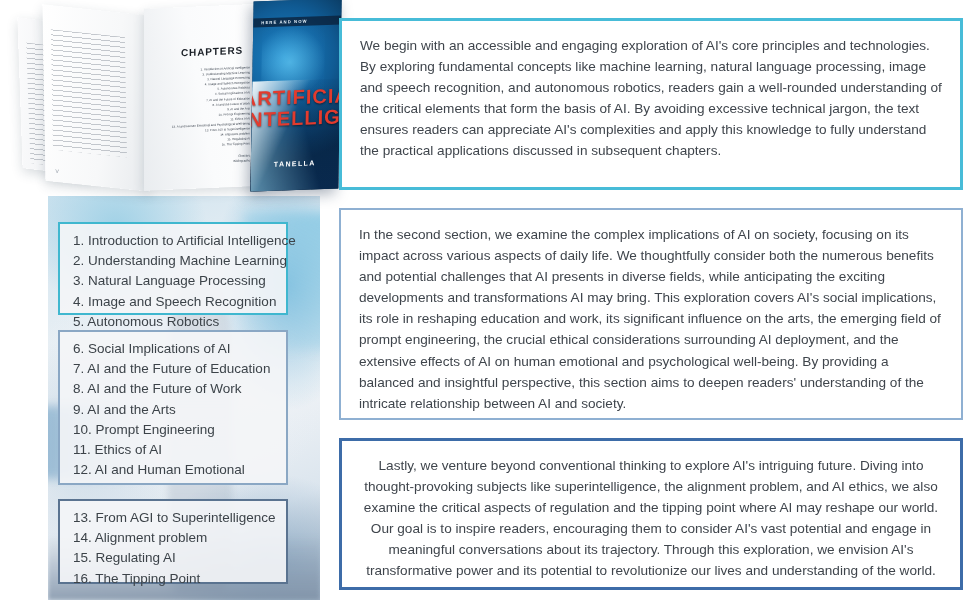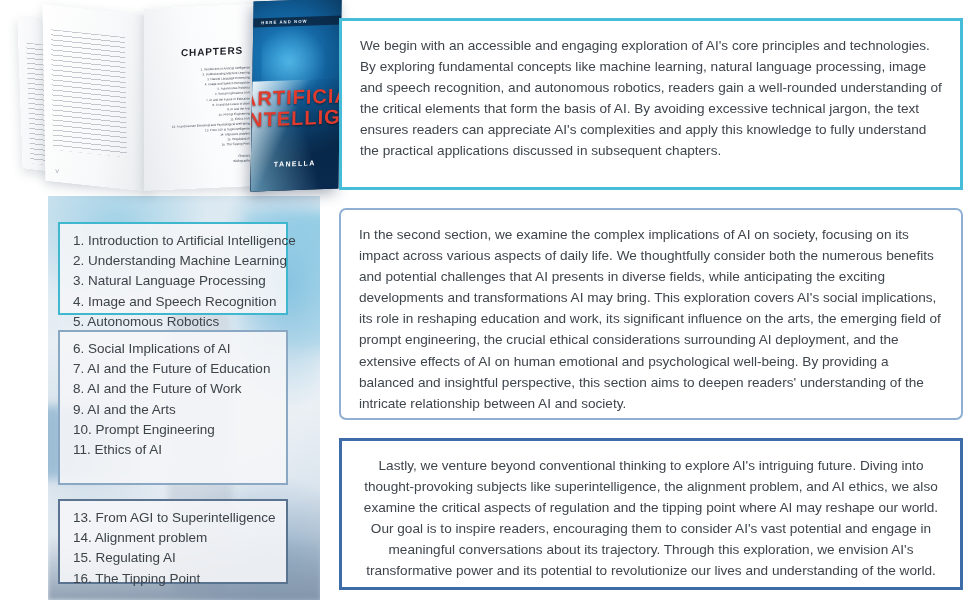--- a/index.html
+++ b/index.html
@@ -357,30 +357,31 @@
       <div class="ch-item">4. Image and Speech Recognition</div>
       <div class="ch-item">5. Autonomous Robotics</div>
     </div>
   <div class="chapter-box" id="chapter-box-2" style="border-color: rgb(138, 167, 196);">
       <div class="ch-item">6. Social Implications of AI</div>
       <div class="ch-item">7. AI and the Future of Education</div>
       <div class="ch-item">8. AI and the Future of Work</div>
       <div class="ch-item">9. AI and the Arts</div>
       <div class="ch-item">10. Prompt Engineering</div>
       <div class="ch-item">11. Ethics of AI</div>
+      <div class="ch-item">12. AI and Human Emotional</div>
     </div>
   <div class="chapter-box" id="chapter-box-3" style="border-color: rgb(90, 115, 144);">
       <div class="ch-item">13. From AGI to Superintelligence</div>
       <div class="ch-item">14. Alignment problem</div>
       <div class="ch-item">15. Regulating AI</div>
       <div class="ch-item">16. The Tipping Point</div>
     </div>
 </div>
 
 <div class="text-panel" id="text-panel-1" style="border-color: rgb(71, 188, 216);">
   <p>We begin with an accessible and engaging exploration of AI's core principles and technologies. By exploring fundamental concepts like machine learning, natural language processing, image and speech recognition, and autonomous robotics, readers gain a well-rounded understanding of the critical elements that form the basis of AI. By avoiding excessive technical jargon, the text ensures readers can appreciate AI's complexities and apply this knowledge to fully understand the practical applications discussed in subsequent chapters.</p>
 </div>
-<div class="text-panel" id="text-panel-2" style="border-color: rgb(143, 176, 210); border-radius: 7px;">
+<div class="text-panel" id="text-panel-2" style="border-color: rgb(143, 176, 210);">
   <p>In the second section, we examine the complex implications of AI on society, focusing on its impact across various aspects of daily life. We thoughtfully consider both the numerous benefits and potential challenges that AI presents in diverse fields, while anticipating the exciting developments and transformations AI may bring. This exploration covers AI's social implications, its role in reshaping education and work, its significant influence on the arts, the emerging field of prompt engineering, the crucial ethical considerations surrounding AI deployment, and the extensive effects of AI on human emotional and psychological well-being. By providing a balanced and insightful perspective, this section aims to deepen readers' understanding of the intricate relationship between AI and society.</p>
 </div>
 <div class="text-panel" id="text-panel-3" style="border-color: rgb(61, 108, 168); text-align: center;">
   <p>Lastly, we venture beyond conventional thinking to explore AI's intriguing future. Diving into thought-provoking subjects like superintelligence, the alignment problem, and AI ethics, we also examine the critical aspects of regulation and the tipping point where AI may reshape our world. Our goal is to inspire readers, encouraging them to consider AI's vast potential and engage in meaningful conversations about its trajectory. Through this exploration, we envision AI's transformative power and its potential to revolutionize our lives and understanding of the world.</p>
 </div>
 
 </body></html>

